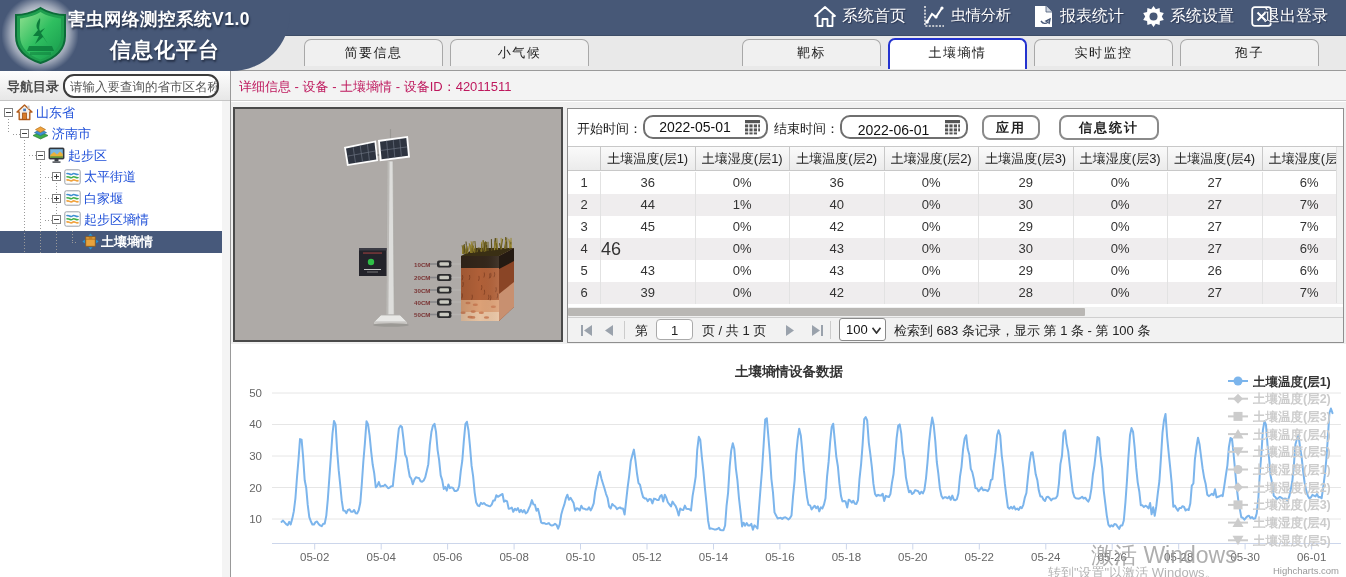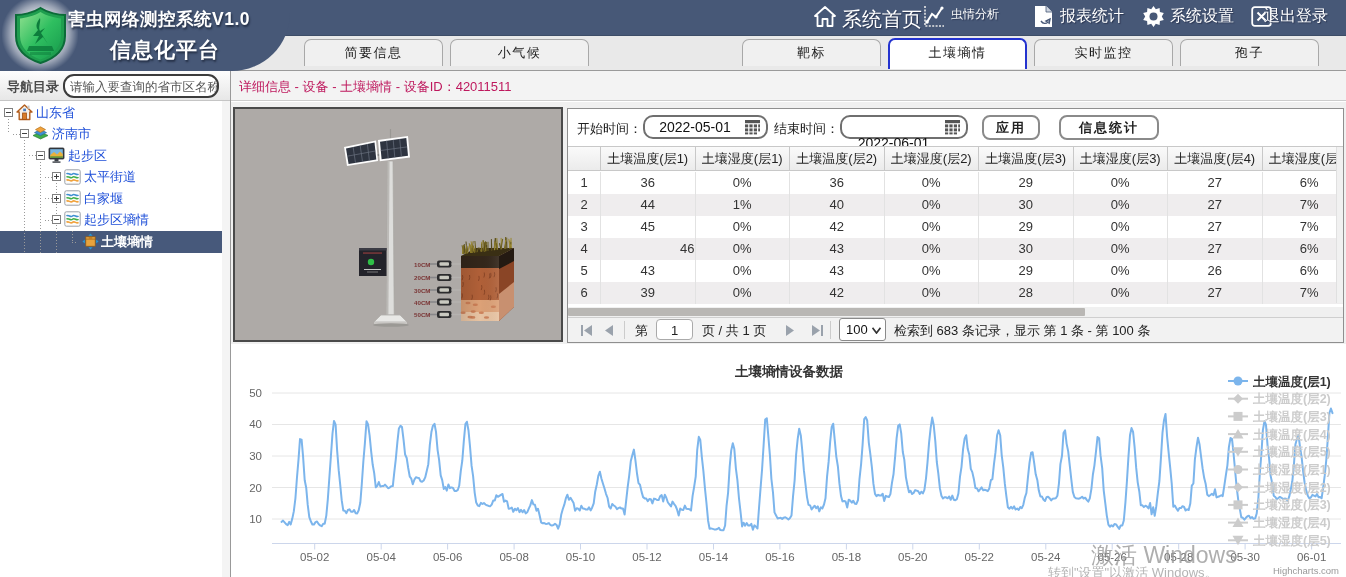--- a/index.html
+++ b/index.html
@@ -32,29 +32,29 @@
     <path d="M16 40 L39 40 L41 45 L14 45 Z" fill="#0d7d3c" opacity="0.85"></path>
     <rect x="17" y="46" width="21" height="3" fill="#0d7d3c" opacity="0.5"></rect>
   </svg>
   <div class="abs" style="left:68px;top:7px;width:260px;height:24px;color:#fff;font-size:17.5px;font-weight:bold;text-shadow:1px 2px 2px #232e44;letter-spacing:0.5px;">害虫网络测控系统V1.0</div>
   <div class="abs" style="left:110px;top:36px;width:220px;height:28px;color:#fff;font-size:21px;font-weight:bold;text-shadow:1px 2px 2px #232e44;letter-spacing:1px;">信息化平台</div>
 
   <div class="abs" style="left:812px;top:0;width:534px;height:33px;color:#fff;">
     <svg class="abs" style="left:2px;top:6px;" width="22" height="21" viewBox="0 0 22 21">
       <path d="M11 1 L21 10 L18.5 10 L18.5 20 L13.5 20 L13.5 13 L8.5 13 L8.5 20 L3.5 20 L3.5 10 L1 10 Z" fill="none" stroke="#fff" stroke-width="1.8" stroke-linejoin="round"></path>
     </svg>
-    <div class="abs" style="left:30px;top:6px;font-size:20px;text-shadow:1px 1px 1px #2a3450;font-family:Liberation Mono, monospace;">系统首页</div>
+    <div class="abs" style="left:30px;top:6px;font-size:16px;text-shadow:1px 1px 1px #2a3450;font-family:Liberation Mono, monospace;">系统首页</div>
     <svg class="abs" style="left:111px;top:5px;" width="22" height="23" viewBox="0 0 22 23">
       <path d="M2 1 L2 21 L21 21" fill="none" stroke="#e8e8e8" stroke-width="1.6" stroke-dasharray="2,1.4"></path>
       <path d="M4 17 L9 9 L13 12 L19 3" fill="none" stroke="#fff" stroke-width="2"></path>
       <circle cx="4" cy="17" r="1.8" fill="#fff"></circle>
         <circle cx="13" cy="12" r="1.6" fill="#fff"></circle>
         <circle cx="19" cy="3" r="1.6" fill="#fff"></circle>
     </svg>
-    <div class="abs" style="left:139px;top:6px;font-size:12px;text-shadow:1px 1px 1px #2a3450;text-align:right;">虫情分析</div>
+    <div class="abs" style="left:139px;top:6px;font-size:15px;text-shadow:1px 1px 1px #2a3450;text-align:right;">虫情分析</div>
     <svg class="abs" style="left:221px;top:5px;" width="21" height="23" viewBox="0 0 21 23">
       <path d="M2 1 L13 1 L19 7 L19 22 L2 22 Z" fill="#fff"></path>
       <path d="M13 1 L13 7 L19 7" fill="#cdd4e0" stroke="#475877" stroke-width="0.8"></path>
       <path d="M8 16 C10 19 13 19 15 17 L13 16 L17 14 L16 19" fill="none" stroke="#475877" stroke-width="1.4"></path>
     </svg>
     <div class="abs" style="left:248px;top:6px;font-size:16px;text-shadow:1px 1px 1px #2a3450;">报表统计</div>
     <svg class="abs" style="left:330px;top:5px;" width="23" height="23" viewBox="0 0 23 23">
       <path d="M11.5 1 L13.8 4.2 L17.6 3 L17.9 7 L21.8 7.9 L19.8 11.5 L21.8 15.1 L17.9 16 L17.6 20 L13.8 18.8 L11.5 22 L9.2 18.8 L5.4 20 L5.1 16 L1.2 15.1 L3.2 11.5 L1.2 7.9 L5.1 7 L5.4 3 L9.2 4.2 Z" fill="#fff"></path>
       <circle cx="11.5" cy="11.5" r="4" fill="#475877"></circle>
     </svg>
@@ -391,21 +391,21 @@
               <rect x="14.2" y="9.4" width="1.8" height="3"></rect>
         <rect x="1" y="13.4" width="3.2" height="2"></rect>
               <rect x="5.4" y="13.4" width="3.2" height="2"></rect>
               <rect x="9.8" y="13.4" width="3.2" height="2"></rect>
             </g>
           </g>
       </svg>
     </div>
     <div class="abs" style="left:206px;top:11px;font-size:13px;color:#222;">结束时间：</div>
     <div class="dinp" style="left:272px;width:128px;">
-      <div class="dtxt" style="margin-top:16px;width:103px;">2022-06-01</div>
+      <div class="dtxt" style="margin-top:3px;width:103px;">2022-06-01</div>
       <svg style="position:absolute;right:5px;top:2px;" width="17" height="16" viewBox="0 0 17 16">
         <g fill="#555">
             <rect x="1" y="1" width="15" height="3.2"></rect>
         <g>
               <rect x="1" y="5.4" width="3.2" height="3"></rect>
               <rect x="5.4" y="5.4" width="3.2" height="3"></rect>
               <rect x="9.8" y="5.4" width="3.2" height="3"></rect>
               <rect x="14.2" y="5.4" width="1.8" height="3"></rect>
         <rect x="1" y="9.4" width="3.2" height="3"></rect>
               <rect x="5.4" y="9.4" width="3.2" height="3"></rect>
@@ -463,21 +463,21 @@
           <div style="position:absolute;left:126.5px;top:0;width:94.5px;height:22px;border-left:1px solid #e2e2e2;font-size:13px;color:#333;text-align:center;line-height:22px;">0%</div>
           <div style="position:absolute;left:221px;top:0;width:94.5px;height:22px;border-left:1px solid #e2e2e2;font-size:13px;color:#333;text-align:center;line-height:22px;">42</div>
           <div style="position:absolute;left:315.5px;top:0;width:94.5px;height:22px;border-left:1px solid #e2e2e2;font-size:13px;color:#333;text-align:center;line-height:22px;">0%</div>
           <div style="position:absolute;left:410px;top:0;width:94.5px;height:22px;border-left:1px solid #e2e2e2;font-size:13px;color:#333;text-align:center;line-height:22px;">29</div>
           <div style="position:absolute;left:504.5px;top:0;width:94.5px;height:22px;border-left:1px solid #e2e2e2;font-size:13px;color:#333;text-align:center;line-height:22px;">0%</div>
           <div style="position:absolute;left:599px;top:0;width:94.5px;height:22px;border-left:1px solid #e2e2e2;font-size:13px;color:#333;text-align:center;line-height:22px;">27</div>
           <div style="position:absolute;left:693.5px;top:0;width:94.5px;height:22px;border-left:1px solid #e2e2e2;font-size:13px;color:#333;text-align:center;line-height:22px;">7%</div>
         </div>
       <div style="position:absolute;left:0;top:66px;width:775px;height:22px;background:#efedee;">
           <div style="position:absolute;left:0px;top:0;width:32px;height:22px;font-size:13px;color:#333;text-align:center;line-height:22px;">4</div>
-          <div style="position:absolute;left:32px;top:0;width:94.5px;height:22px;border-left:1px solid #e2e2e2;font-size:13px;color:#333;text-align:right;line-height:22px;">46</div>
+          <div style="position:absolute;left:32px;top:0;width:94.5px;height:22px;border-left:1px solid #e2e2e2;font-size:18px;color:#333;text-align:left;line-height:22px;">46</div>
           <div style="position:absolute;left:126.5px;top:0;width:94.5px;height:22px;border-left:1px solid #e2e2e2;font-size:13px;color:#333;text-align:center;line-height:22px;">0%</div>
           <div style="position:absolute;left:221px;top:0;width:94.5px;height:22px;border-left:1px solid #e2e2e2;font-size:13px;color:#333;text-align:center;line-height:22px;">43</div>
           <div style="position:absolute;left:315.5px;top:0;width:94.5px;height:22px;border-left:1px solid #e2e2e2;font-size:13px;color:#333;text-align:center;line-height:22px;">0%</div>
           <div style="position:absolute;left:410px;top:0;width:94.5px;height:22px;border-left:1px solid #e2e2e2;font-size:13px;color:#333;text-align:center;line-height:22px;">30</div>
           <div style="position:absolute;left:504.5px;top:0;width:94.5px;height:22px;border-left:1px solid #e2e2e2;font-size:13px;color:#333;text-align:center;line-height:22px;">0%</div>
           <div style="position:absolute;left:599px;top:0;width:94.5px;height:22px;border-left:1px solid #e2e2e2;font-size:13px;color:#333;text-align:center;line-height:22px;">27</div>
           <div style="position:absolute;left:693.5px;top:0;width:94.5px;height:22px;border-left:1px solid #e2e2e2;font-size:13px;color:#333;text-align:center;line-height:22px;">6%</div>
         </div>
       <div style="position:absolute;left:0;top:88px;width:775px;height:22px;background:#ffffff;">
           <div style="position:absolute;left:0px;top:0;width:32px;height:22px;font-size:13px;color:#333;text-align:center;line-height:22px;">5</div>

